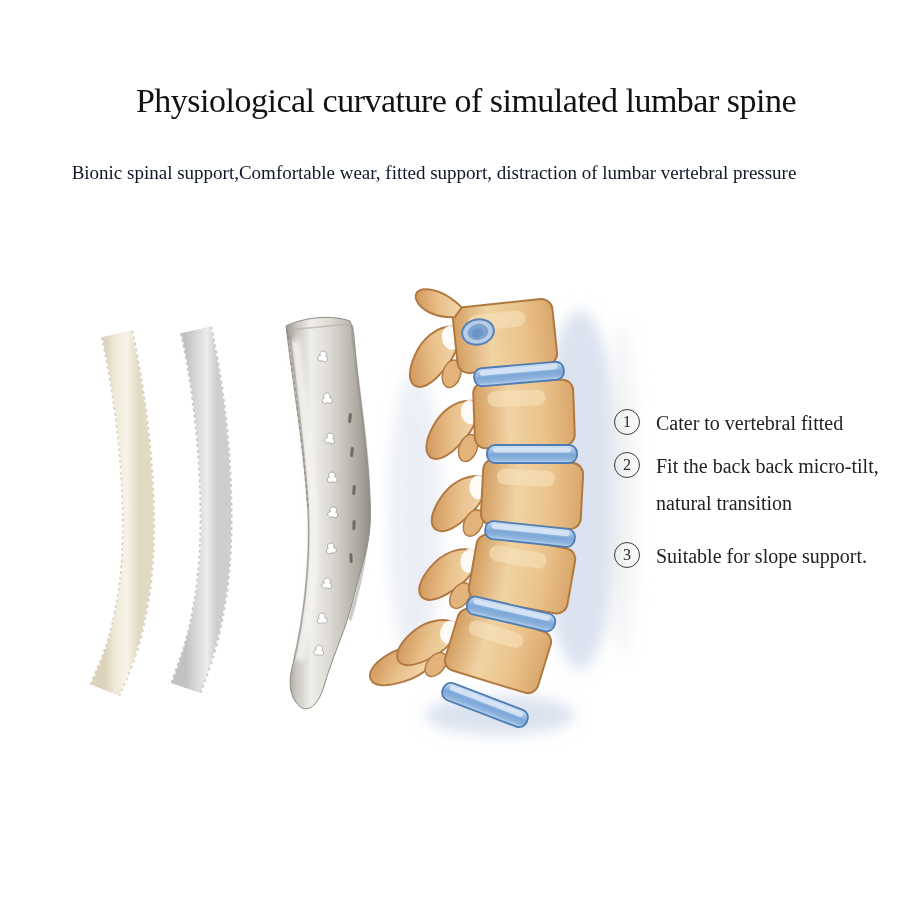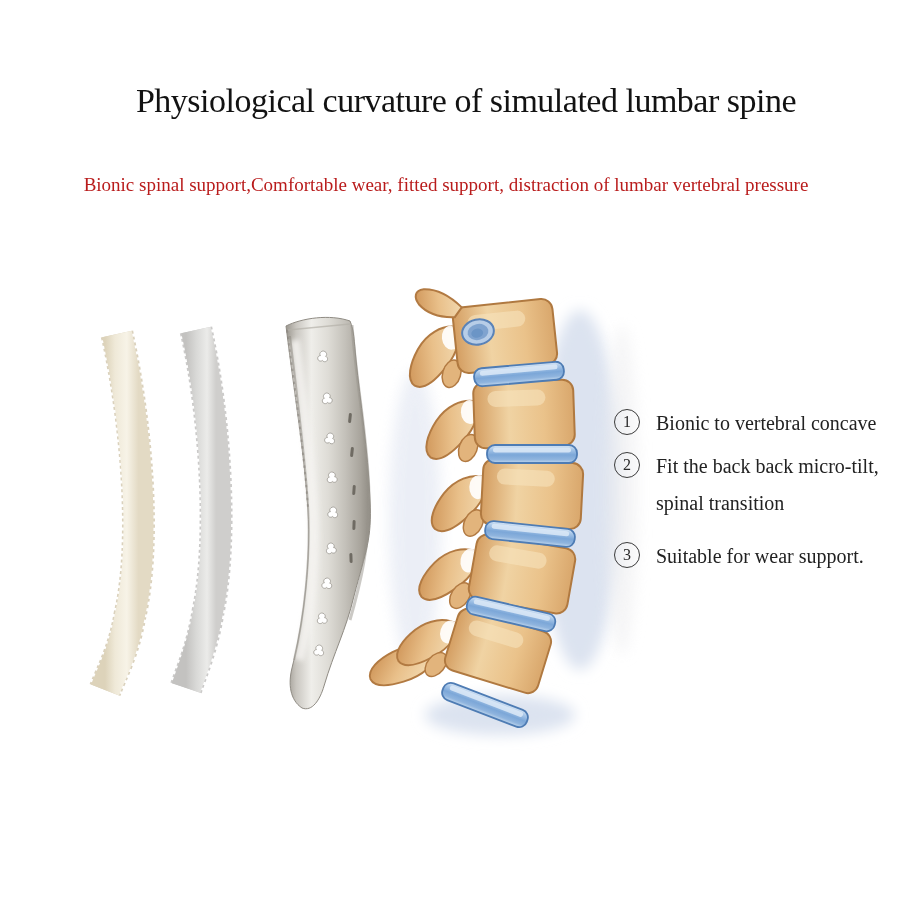--- a/index.html
+++ b/index.html
@@ -5,22 +5,22 @@
   html,body{margin:0;padding:0;background:#fff;}
   .page{
     position:relative;width:900px;height:900px;background:#ffffff;overflow:hidden;
     font-family:"Liberation Serif", serif;color:#141414;
   }
   .title{
     position:absolute;top:66px;left:0;width:900px;margin:16px;text-align:center;
     font-size:34px;font-weight:400;letter-spacing:-0.5px;color:#121212;
   }
   .subtitle{
-    position:absolute;top:162px;left:0;width:868px;margin:12px;text-align:center;
-    font-size:19px;font-weight:400;color:#b91c1c;
+    position:absolute;top:162px;left:0;width:868px;margin:0;text-align:center;
+    font-size:19px;font-weight:400;color:#0f172a;
   }
   .figure-svg{position:absolute;left:0;top:0;}
   .annotations{position:absolute;left:0;top:0;width:900px;height:900px;pointer-events:none;}
   .annotation{
     position:absolute;left:614px;display:flex;gap:16px;align-items:flex-start;
     font-size:20px;color:#222;pointer-events:auto;
   }
   .num{
     flex:0 0 auto;width:24px;height:24px;margin-top:4px;
     border:1.6px solid #3b3b3b;border-radius:50%;
@@ -194,31 +194,31 @@
         <ellipse rx="10.5" ry="8" fill="#7fa3cf"></ellipse>
         <ellipse cx="-1" cy="1" rx="6" ry="4.5" fill="#6b95c6"></ellipse>
       </g>
     </g>
   </svg>
 
   <div class="annotations">
     <div class="annotation" style="top:405px">
       <span class="num">1</span>
       <span class="lines">
-        <span class="line">Bionic to vertebral concave</span>
+        <span class="line">Cater to vertebral fitted</span>
       </span>
     </div>
     <div class="annotation" style="top:448px">
       <span class="num">2</span>
       <span class="lines">
         <span class="line">Fit the back back micro-tilt,</span>
-        <span class="line">spinal transition</span>
+        <span class="line">natural transition</span>
       </span>
     </div>
     <div class="annotation" style="top:538px">
       <span class="num">3</span>
       <span class="lines">
-        <span class="line">Suitable for wear support.</span>
+        <span class="line">Suitable for slope support.</span>
       </span>
     </div>
   </div>
 
 </div>
 
 </body></html>

